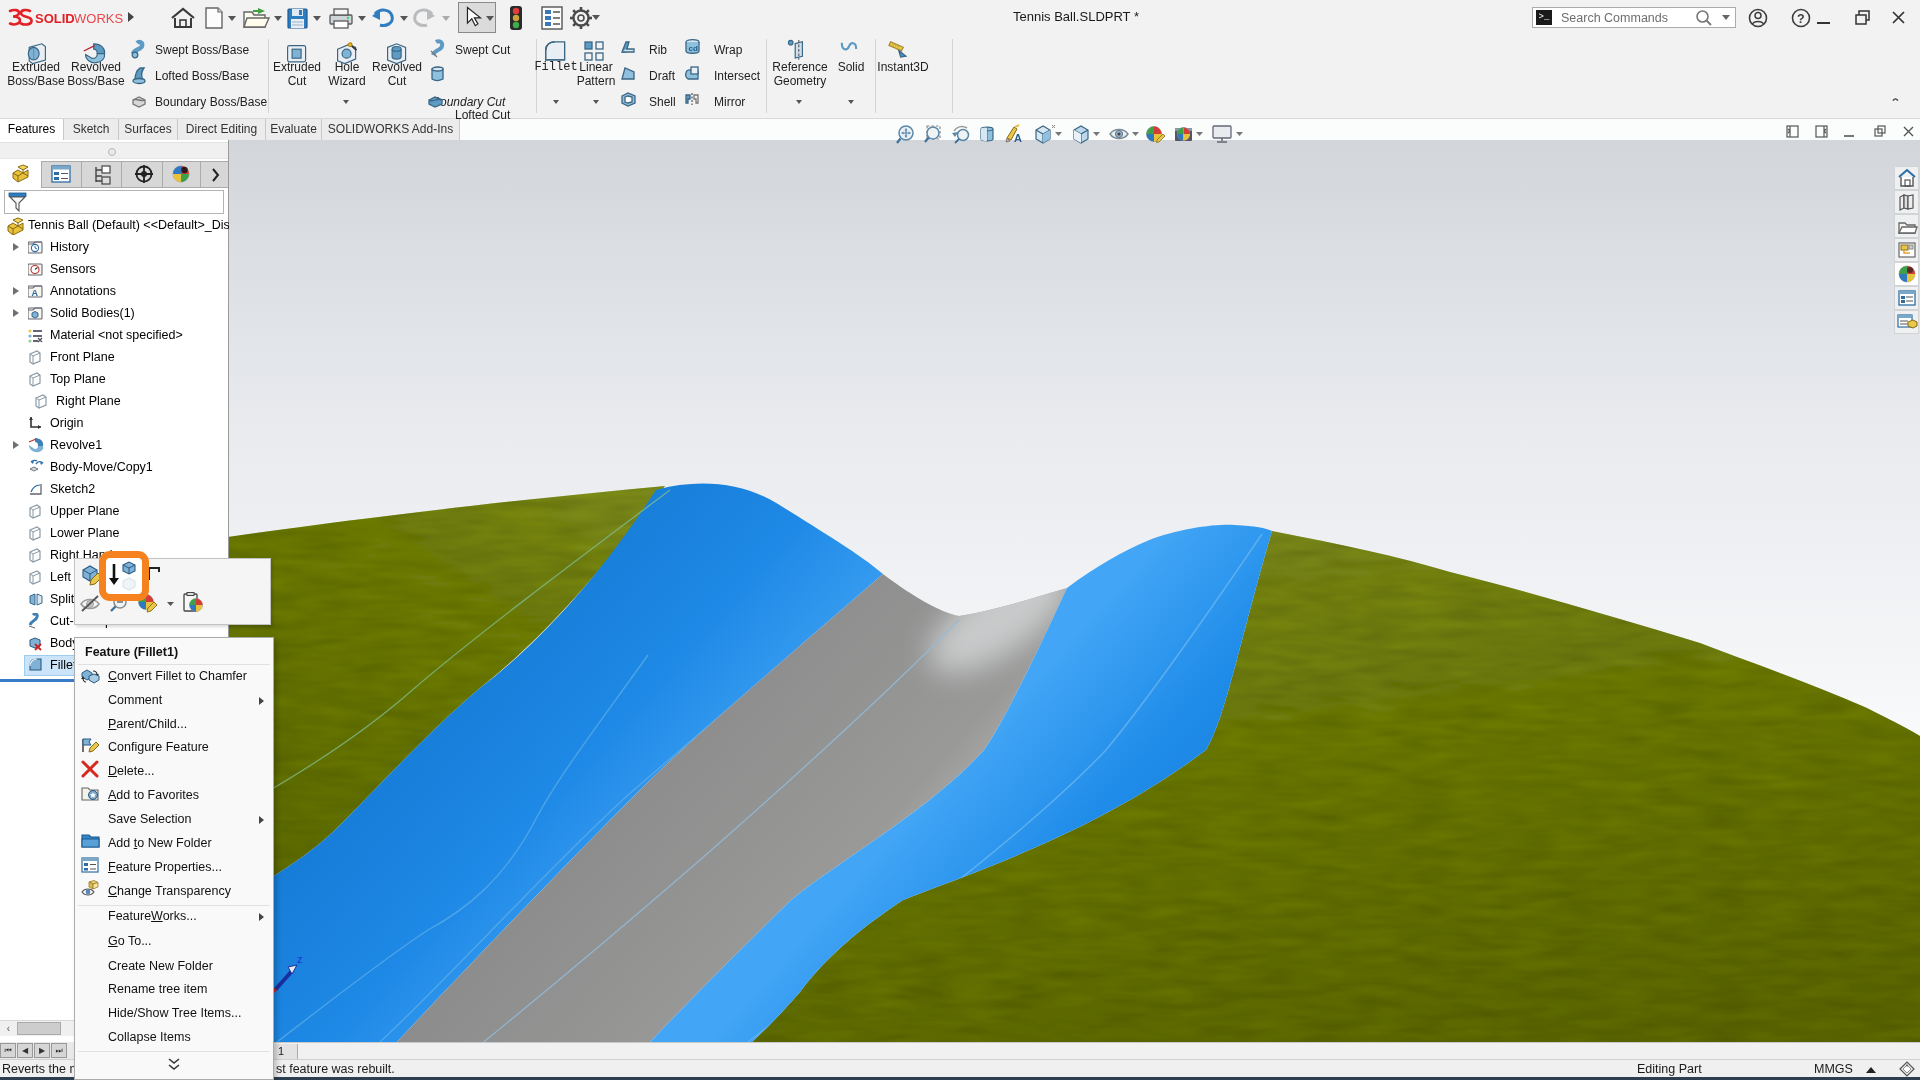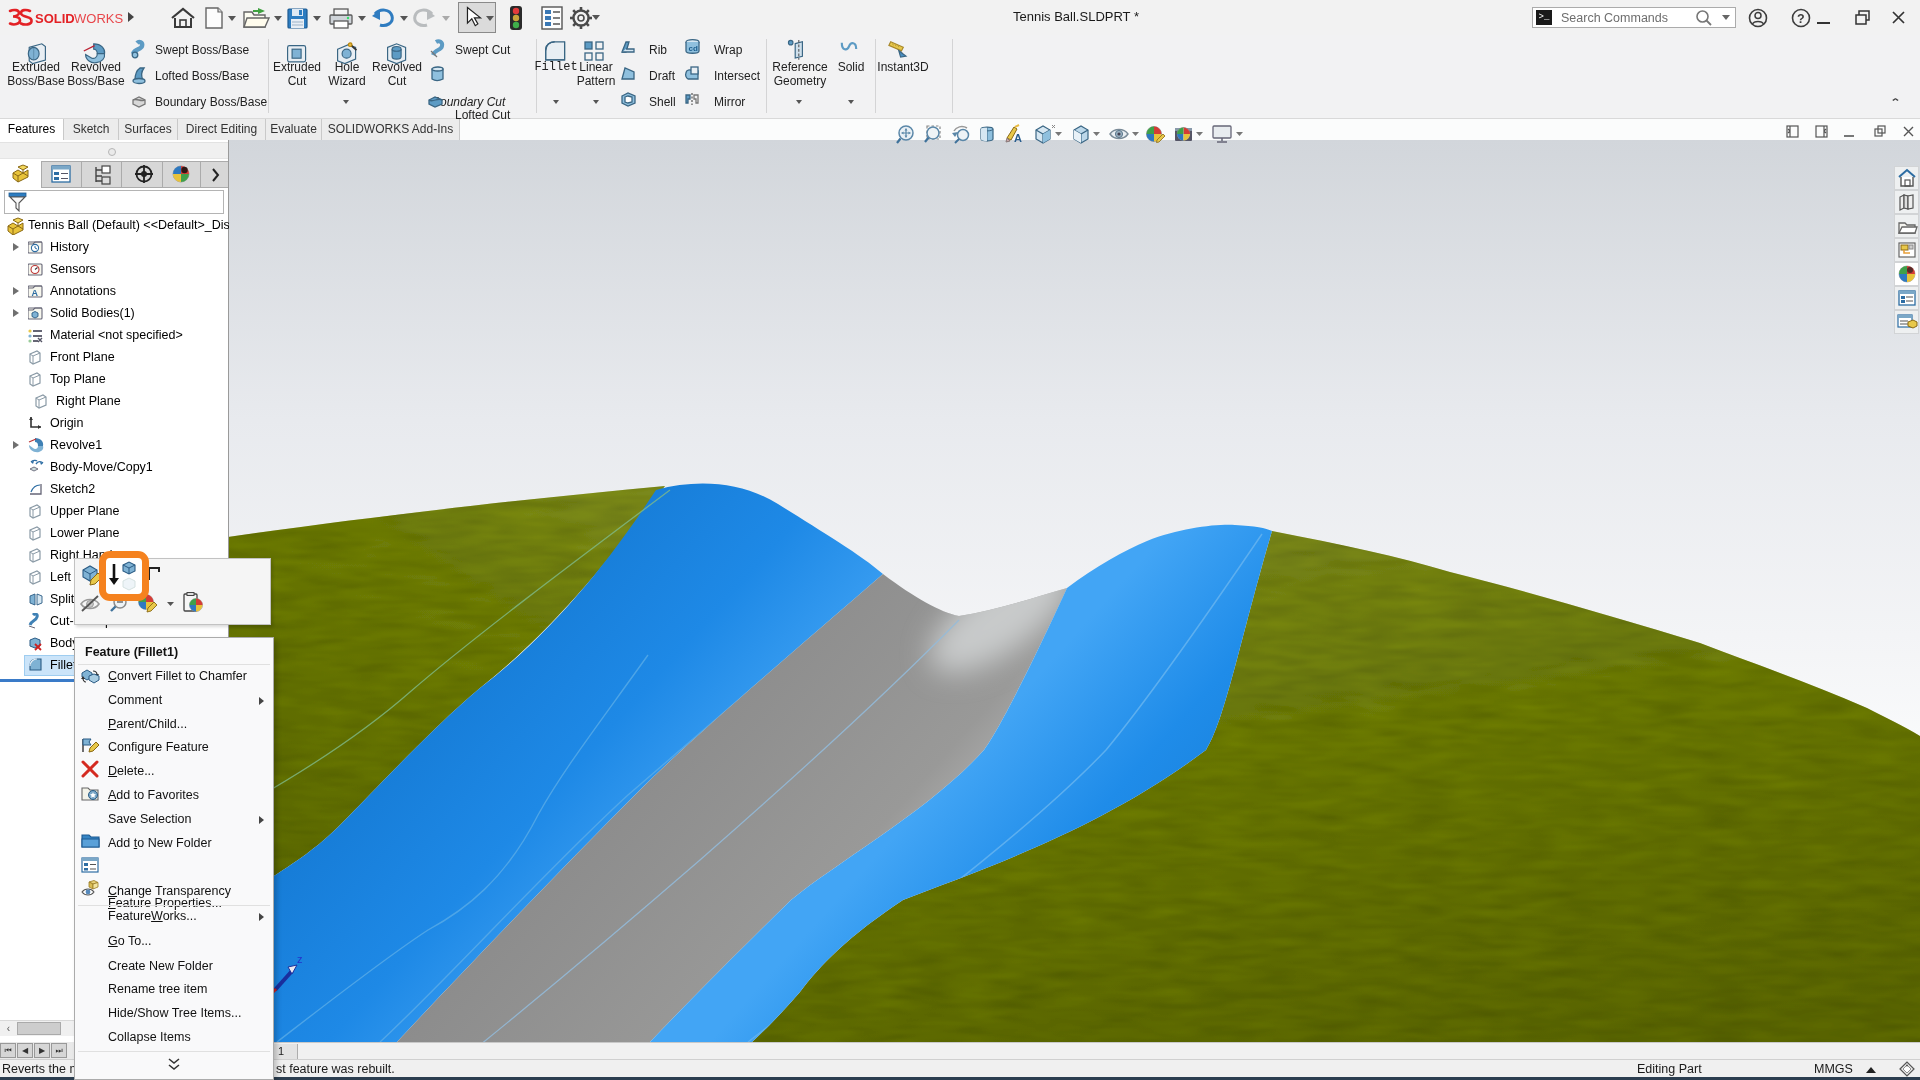--- a/index.html
+++ b/index.html
@@ -924,21 +924,21 @@
     <path d="M1,15 L1,7 L18,7 L18,15 Z" fill="#5aa0d8" stroke="#1d5a92" stroke-width="1.1"></path>
   </svg>
   <div class="mi" style="top:198px;">Add <span class="us">t</span>o New Folder</div>
   <svg class="micon" style="top:218px;" width="20" height="18" viewBox="0 0 20 18">
     <rect x="1" y="2" width="16" height="14" fill="#fff" stroke="#2d6da3" stroke-width="1.2"></rect>
     <rect x="1" y="2" width="16" height="3" fill="#7aa7c7"></rect>
     <rect x="3" y="7" width="4" height="3" fill="#2d6da3"></rect>
       <rect x="3" y="12" width="4" height="2.5" fill="#2d6da3"></rect>
     <path d="M9,8.5 l6,0 M9,13 l6,0" stroke="#555" stroke-width="1.1"></path>
   </svg>
-  <div class="mi" style="top:222px;margin-top:36px;"><span class="us">F</span>eature Properties...</div>
+  <div class="mi" style="top:222px;"><span class="us">F</span>eature Properties...</div>
   <svg class="micon" style="top:242px;" width="20" height="18" viewBox="0 0 20 18">
     <path d="M8,2 L13,0.5 L17,2.5 L12,4 Z" fill="#e8d27a" stroke="#9a7b24" stroke-width="0.8"></path>
     <path d="M8,2 L12,4 L12,9 L8,7 Z" fill="#d9bc52" stroke="#9a7b24" stroke-width="0.8"></path>
     <path d="M12,9 L17,7 L17,2.5 L12,4 Z" fill="#f2e4a0" stroke="#9a7b24" stroke-width="0.8"></path>
     <path d="M1,12 C4,8 10,8 13,12 C10,16 4,16 1,12 Z" fill="#fff" stroke="#555" stroke-width="1.1"></path>
     <circle cx="7" cy="12" r="2.4" fill="#58b"></circle>
   </svg>
   <div class="mi" style="top:246px;"><span class="us">C</span>hange Transparency</div>
   <div class="msep" style="top:267px;"></div>
   <div class="mi" style="top:271px;">Feature<span class="us">W</span>orks...</div>

